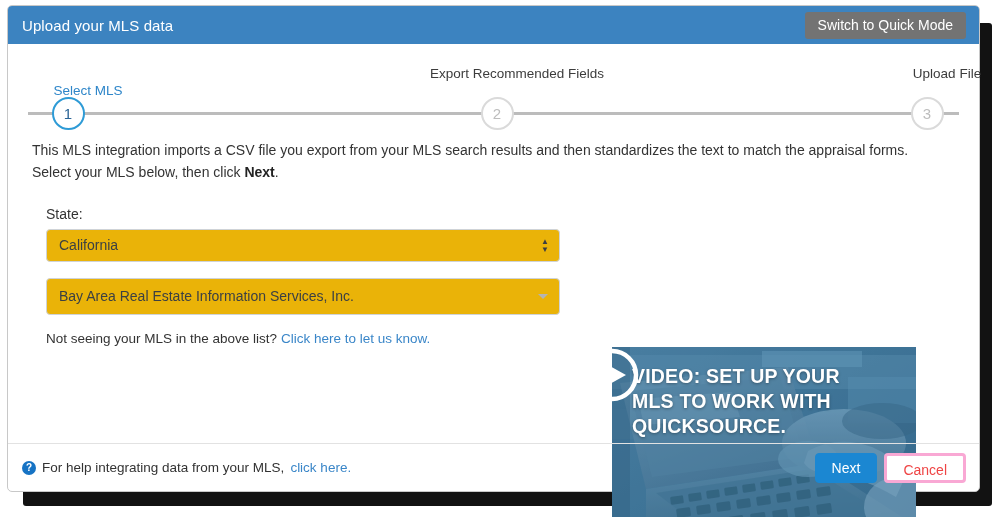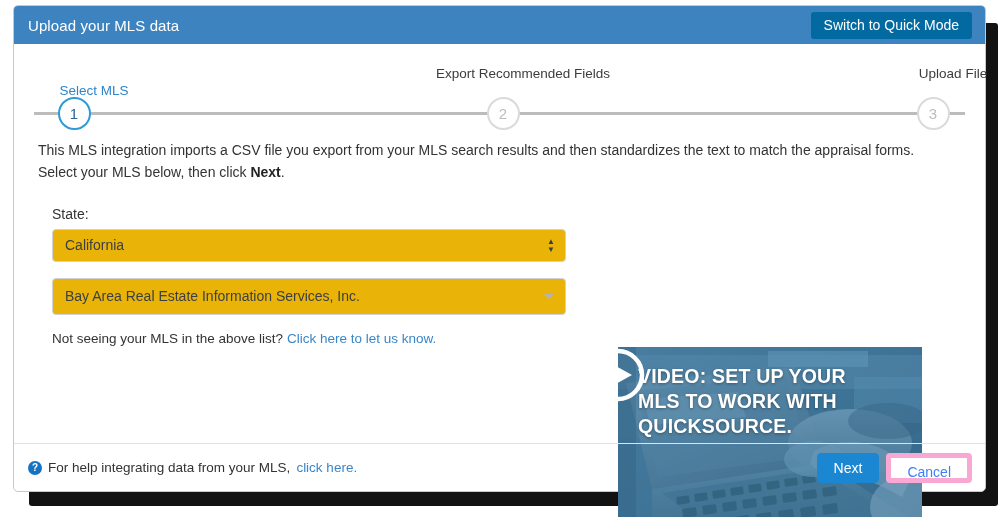--- a/index.html
+++ b/index.html
@@ -7,21 +7,21 @@
     margin: 0; padding: 0;
     width: 1000px; height: 517px;
     overflow: hidden;
     background: #ffffff;
     font-family: "Liberation Sans", sans-serif;
   }
 
   
   #modal {
     position: absolute;
-    left: 13px; top: 5px;
+    left: 7px; top: 5px;
     width: 973px; height: 487px;
     background: #ffffff;
     border: 1px solid #c8c8c8;
     border-radius: 5px;
     box-shadow: 14px 16px 0 -2px rgba(0,0,0,0.93);
   }
 
   
   #modal-header {
     position: relative;
@@ -35,21 +35,21 @@
     color: #ffffff;
     font-size: 15px;
     padding-left: 14px;
     letter-spacing: .1px;
   }
   #quick-mode-btn {
     position: absolute;
     right: 13px; top: 6px;
     height: 27px;
     padding: 0 13px;
-    background: #0369a1;
+    background: #737373;
     color: #ffffff;
     border: none;
     border-radius: 3px;
     font-family: "Liberation Sans", sans-serif;
     font-size: 14px;
     cursor: pointer;
     line-height: 27px;
   }
 
   
@@ -230,21 +230,21 @@
   .btn {
     height: 30px;
     padding: 0 16px;
     border-radius: 4px;
     font-family: "Liberation Sans", sans-serif;
     font-size: 14px;
     cursor: pointer;
     line-height: 28px;
   }
   #next-btn { background: #1b87d2; border: 1px solid #1b87d2; color: #ffffff; }
-  #cancel-btn { background: #ffffff; border: 5px solid #f9a8d4; color: #3b82f6; }
+  #cancel-btn { background: #ffffff; border: 3px solid #f9a8d4; color: #ef4444; }
 </style>
 </head>
 <body>
 
 <div id="modal">
 
   <div id="modal-header">
     <div id="modal-title">Upload your MLS data</div>
     <button id="quick-mode-btn">Switch to Quick Mode</button>
   </div>

